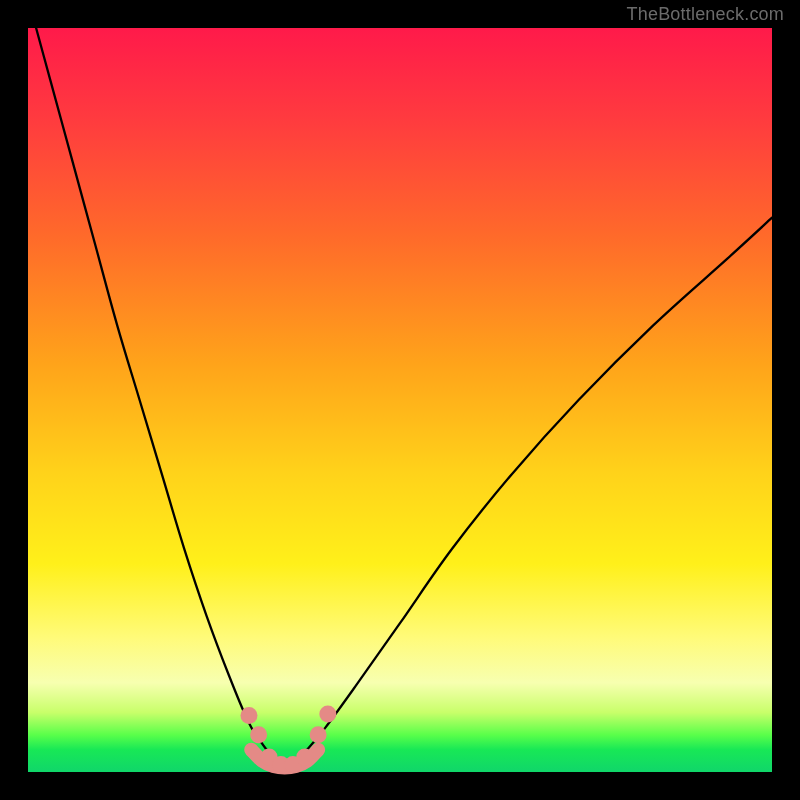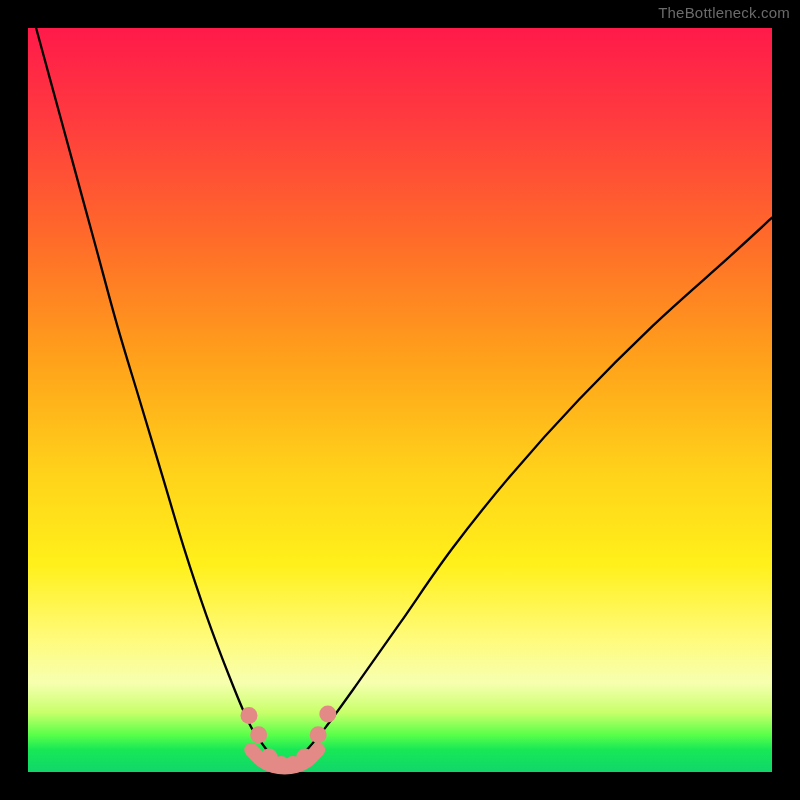--- a/index.html
+++ b/index.html
@@ -38,23 +38,23 @@
       #f7ffb0 88%,
       #c8ff6a 92%,
       #5aff4a 95%,
       #18e856 97%,
       #10d66a 100%
     );
   }
   .watermark {
     position: absolute;
     top: 4px;
-    right: 10px;
+    right: 16px;
     color: #6b6b6b;
-    font-size: 15px;
+    font-size: 18px;
     letter-spacing: 0.2px;
     font-weight: 500;
     user-select: none;
   }
   svg.curve {
     position: absolute;
     left: 0;
     top: 0;
     width: 744px;
     height: 744px;

